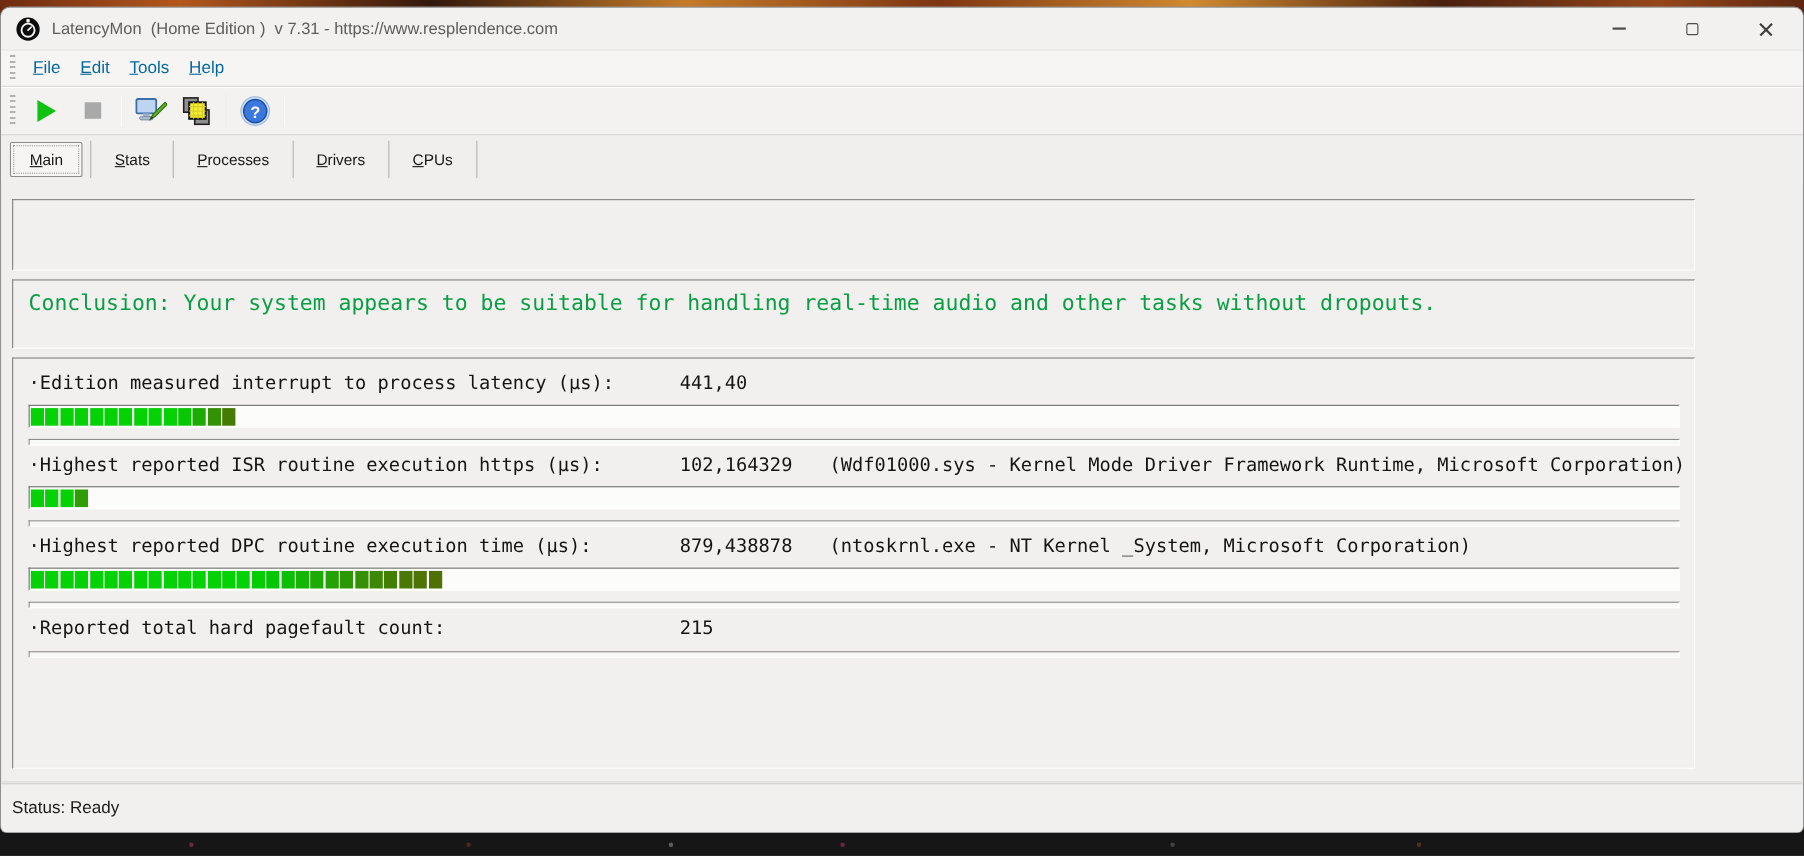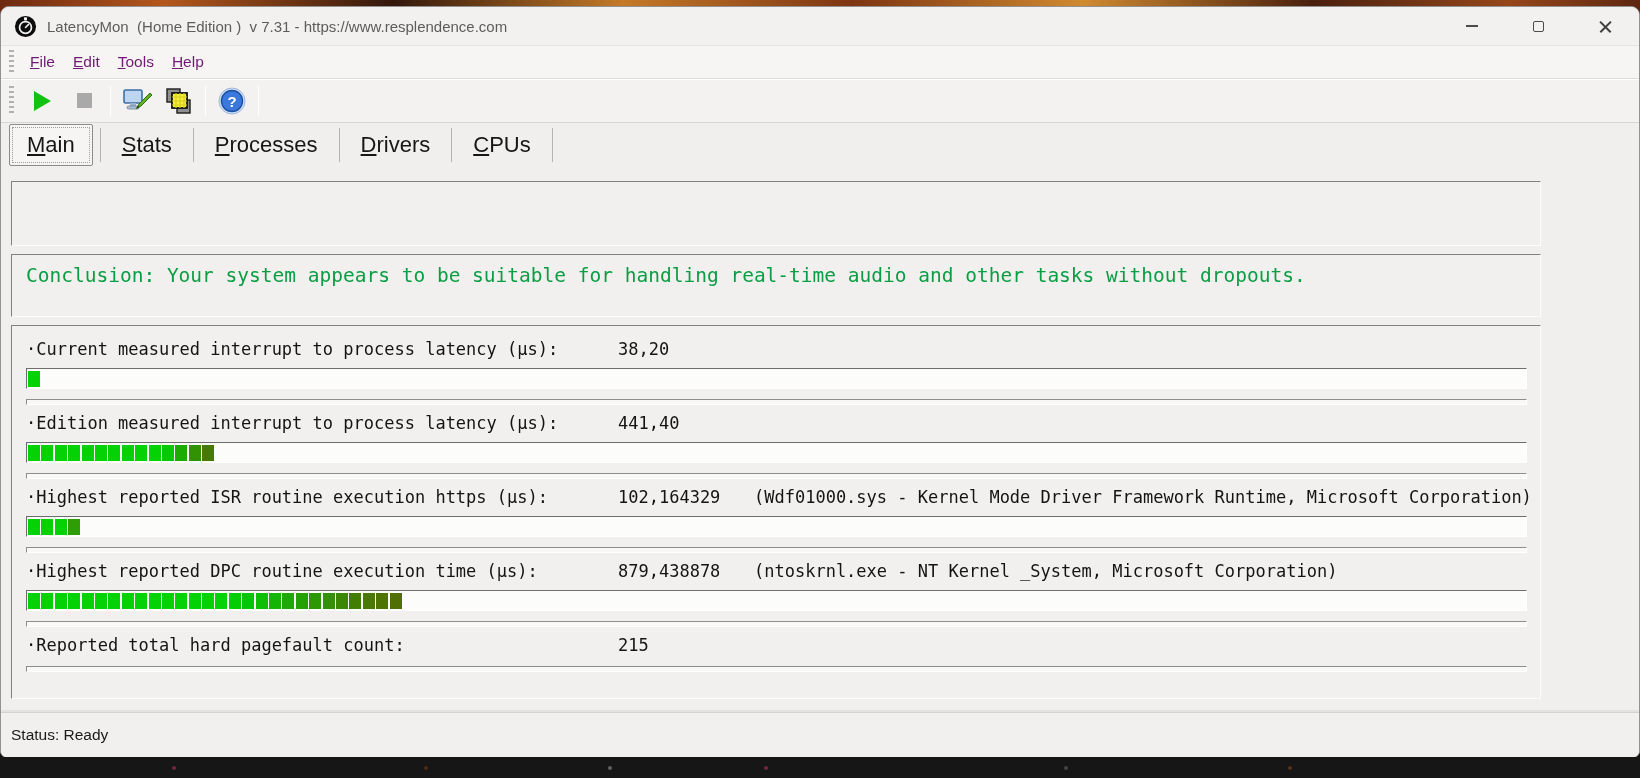--- a/index.html
+++ b/index.html
@@ -28,35 +28,35 @@
   .glyph-max { width:11px; height:11px; border:1.4px solid #4c4c4c; border-radius:2px; }
   .glyph-close { position:relative; width:13px; height:13px; }
   .glyph-close i { position:absolute; left:-1px; top:6px; width:15px; height:1.6px; background:#3f3f3f; display:block; }
   .glyph-close i:first-child { transform:rotate(45deg); }
   .glyph-close i:last-child  { transform:rotate(-45deg); }
 
   
   .menubar { height:33px; flex:none; background:#f7f5f3; border-top:1px solid #e7e5e3; display:flex; align-items:center; padding-left:5px; }
   .gripper { width:5px; height:24px; margin:0 7px 0 3px; flex:none;
     background:repeating-linear-gradient(to bottom,#b3b1af 0 2px,transparent 2px 5px); }
-  .menu-item { display:inline-block; font-size:15.5px; color:#701a75; padding:3px 9px; }
+  .menu-item { display:inline-block; font-size:15.5px; color:#0369a1; padding:3px 9px; }
   .menu-item::first-letter { text-decoration:underline; }
 
   
   .toolbar { height:44px; flex:none; background:#f4f2f0; border-top:1px solid #dddbd9; box-shadow:inset 0 1px 0 #fff;
     display:flex; align-items:center; padding-left:5px; }
   .toolbar .gripper { height:30px; }
   .tool-btn { width:42px; height:36px; display:flex; align-items:center; justify-content:center; flex:none; }
   .tool-sep { width:1px; height:30px; background:#c8c6c4; border-right:1px solid #fff; margin:0 5px; flex:none; }
   .play-shape { width:0; height:0; border-left:17px solid #12c212; border-top:10px solid transparent; border-bottom:10px solid transparent; }
   .stop-shape { width:15px; height:15px; background:#a9a9a9; }
 
   
   .tabbar { height:44px; flex:none; background:#f0efed; border-top:1px solid #d8d6d4; display:flex; align-items:center; padding-left:8px; }
-  .tab { display:inline-block; font-size:22px; color:#161616; padding:7px 14px; }
+  .tab { display:inline-block; font-size:14px; color:#161616; padding:7px 14px; }
   .tab::first-letter { text-decoration:underline; }
   .tab.active { border:1px solid #8b8b8b; background:#f6f5f3; border-radius:2px; outline:1px dotted #9d9d9d; outline-offset:-4px; padding:7px 17px; }
   .tab-sep { width:1px; height:34px; background:#b6b4b2; margin:0 7px; flex:none; }
 
   
   .content { flex:1; padding:15px 0 0 10px; }
   .panel { width:1530px; background:#f1f0ee; border:1px solid; border-color:#818181 #fcfcfc #fcfcfc #818181; }
   .panel-analysis { height:65px; padding:5px 0 0 14px; font-family:"DejaVu Sans Mono", monospace; font-size:19.5px; color:#141414; line-height:29px; margin-bottom:8px; }
   .panel-analysis .lblcol { display:inline-block; width:592px; }
   .panel-conclusion { height:63px; padding:9px 0 0 14px; font-family:"DejaVu Sans Mono", monospace; font-size:19.5px; margin-bottom:8px; }
@@ -164,27 +164,20 @@
   <div class="content">
 
     <div class="panel panel-analysis">
     </div>
 
     <div class="panel panel-conclusion">
       <div style="color: rgb(10, 158, 68);">Conclusion: Your system appears to be suitable for handling real-time audio and other tasks without dropouts.</div>
     </div>
 
     <div class="panel panel-metrics">
-        <div class="mrow">
-          <div class="mlabel"><span class="lbl">·Current measured interrupt to process latency (µs):</span><span class="val">38,20</span></div>
-          <div class="thickbar">
-            <span class="seg" style="background: rgb(4, 210, 4);"></span>
-          </div>
-          <div class="groove"></div>
-        </div>
         <div class="mrow">
           <div class="mlabel"><span class="lbl">·Edition measured interrupt to process latency (µs):</span><span class="val">441,40</span></div>
           <div class="thickbar">
             <span class="seg" style="background: rgb(4, 210, 4);"></span>
             <span class="seg" style="background: rgb(4, 210, 4);"></span>
             <span class="seg" style="background: rgb(4, 210, 4);"></span>
             <span class="seg" style="background: rgb(4, 210, 4);"></span>
             <span class="seg" style="background: rgb(4, 210, 4);"></span>
             <span class="seg" style="background: rgb(4, 210, 4);"></span>
             <span class="seg" style="background: rgb(4, 210, 4);"></span>

